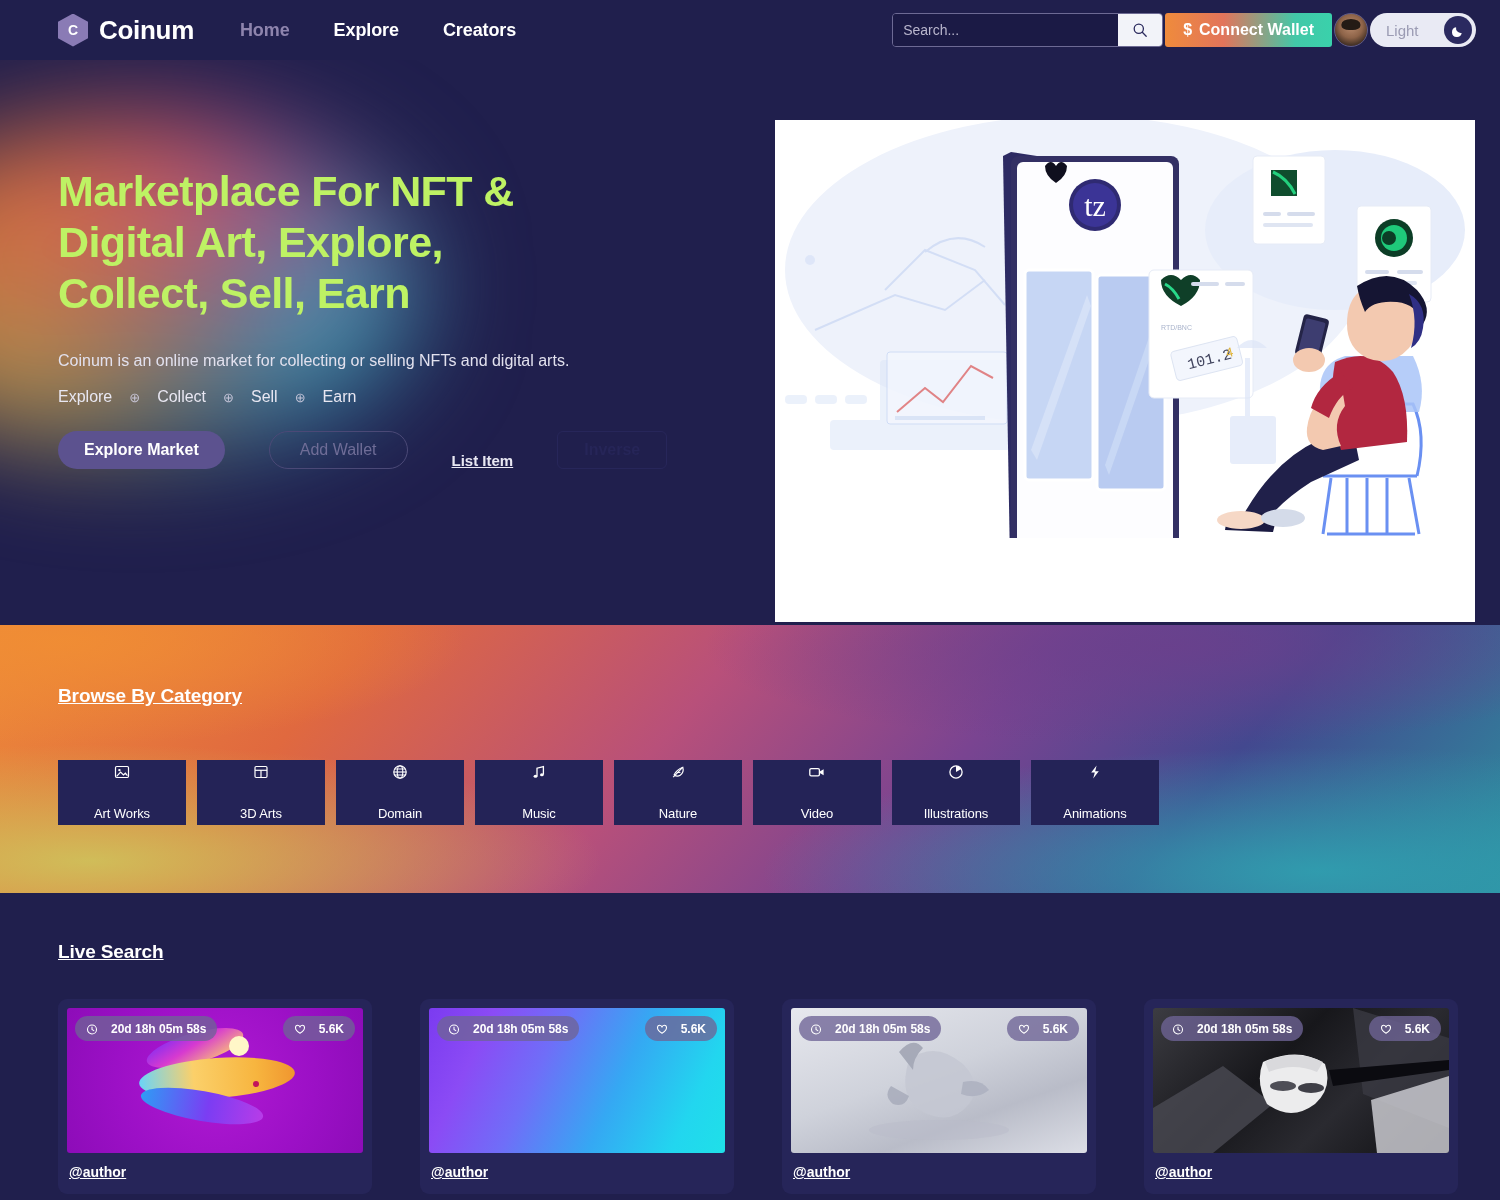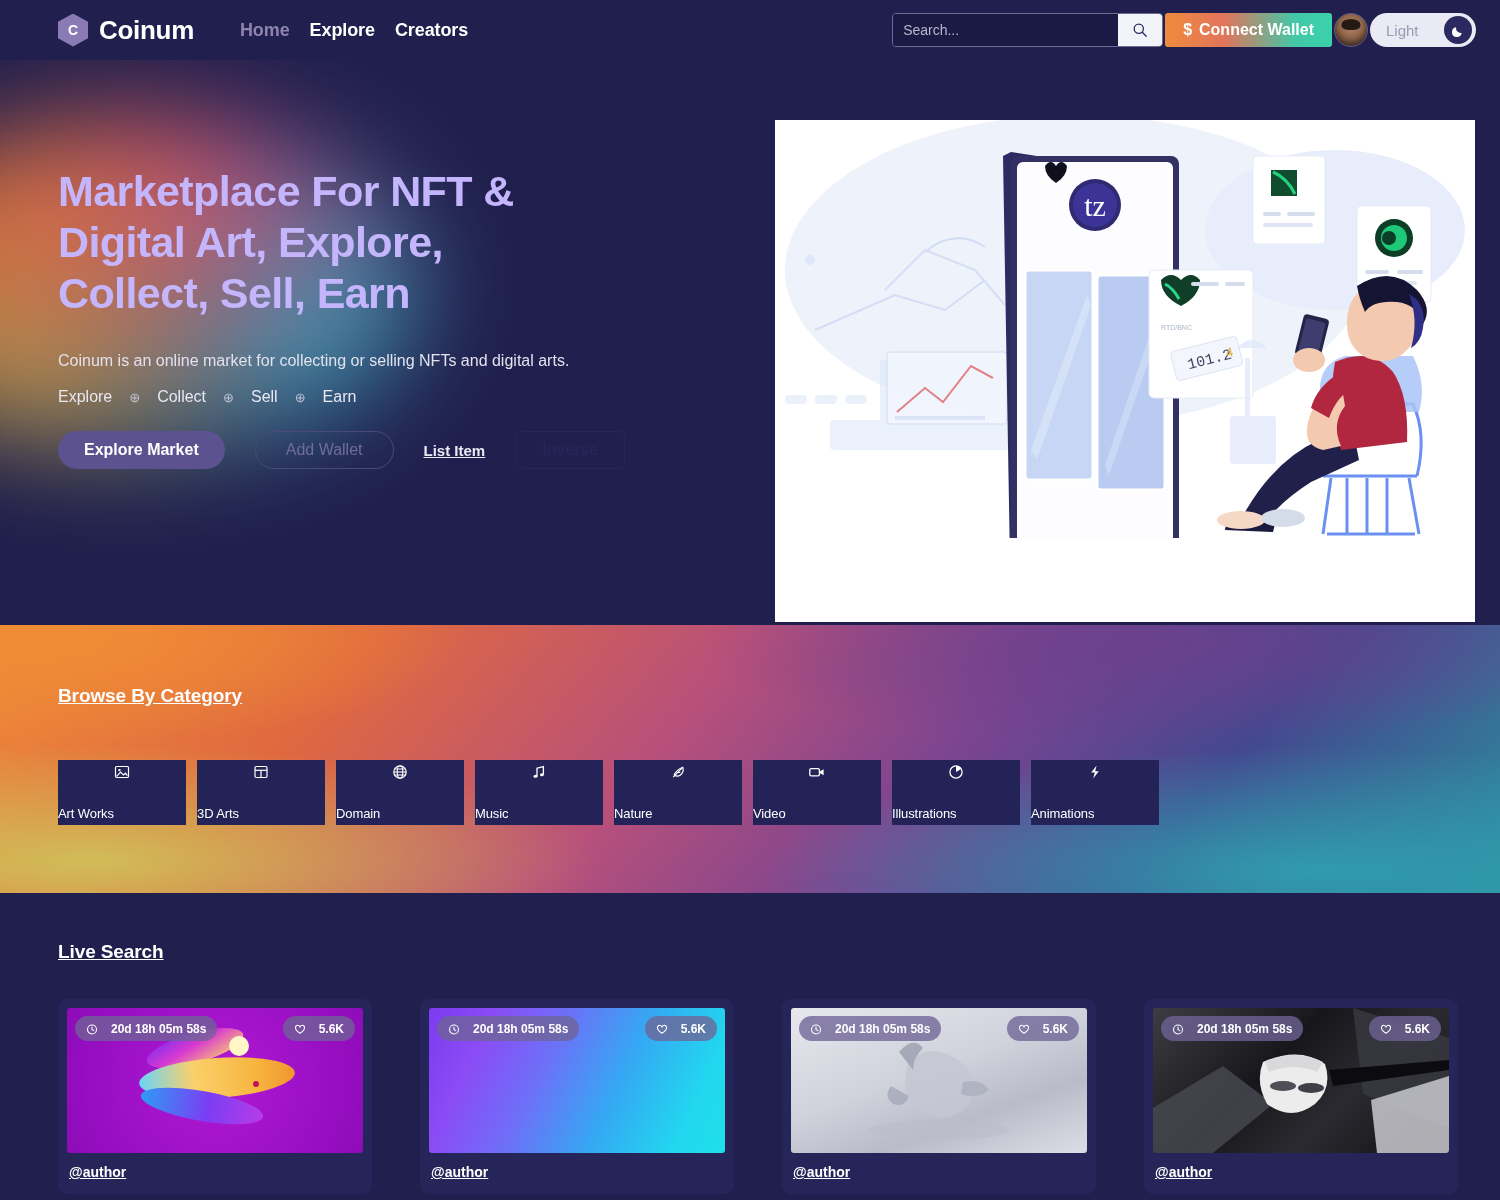--- a/index.html
+++ b/index.html
@@ -48,21 +48,21 @@
   .brand-name {
     font-size: 26px;
     font-weight: bold;
     letter-spacing: -0.3px;
     color: #ffffff;
   }
 
   .nav {
     display: flex;
     align-items: center;
-    gap: 20px;
+    gap: 44px;
   }
   .nav-link {
     font-size: 18px;
     font-weight: bold;
     color: #ffffff;
     text-decoration: none;
     cursor: pointer;
     letter-spacing: -0.1px;
   }
   .nav-link.muted { color: #8e84ad; }
@@ -186,21 +186,21 @@
     position: relative;
     z-index: 3;
     padding: 106px 0 0 58px;
     max-width: 700px;
   }
   .hero-title {
     font-size: 43px;
     line-height: 51px;
     font-weight: bold;
     letter-spacing: -0.6px;
-    color: #c4b5fd;
+    color: #bef264;
     margin-bottom: 30px;
     white-space: pre-line;
   }
   .hero-sub {
     font-size: 16px;
     line-height: 23px;
     color: #e2e1ee;
     max-width: 660px;
     margin-bottom: 16px;
   }
@@ -212,22 +212,22 @@
     color: #e8e7f2;
     margin-bottom: 25px;
   }
   .pill-sep {
     font-size: 13px;
     color: #cfcde0;
     opacity: 0.9;
   }
   .hero-actions {
     display: flex;
-    align-items: center;
-    gap: 30px;
+    align-items: flex-end;
+    gap: 44px;
   }
   .btn-primary {
     height: 38px;
     padding: 0 26px;
     border-radius: 19px;
     background: #5c528f;
     border: none;
     color: #ffffff;
     font-size: 16px;
     font-weight: bold;
@@ -318,20 +318,21 @@
     display: flex;
     gap: 11px;
     margin-top: 53px;
   }
   .cat-card {
     width: 128px;
     height: 65px;
     background: #242357;
     display: flex;
     flex-direction: column;
+    align-items: center;
     justify-content: center;
     gap: 26px;
     cursor: pointer;
     flex: none;
   }
   .cat-icon { display: flex; align-items: center; justify-content: center; height: 16px; }
   .cat-label { font-size: 13px; color: #ffffff; letter-spacing: -0.1px; }
 
   
   .auction {

